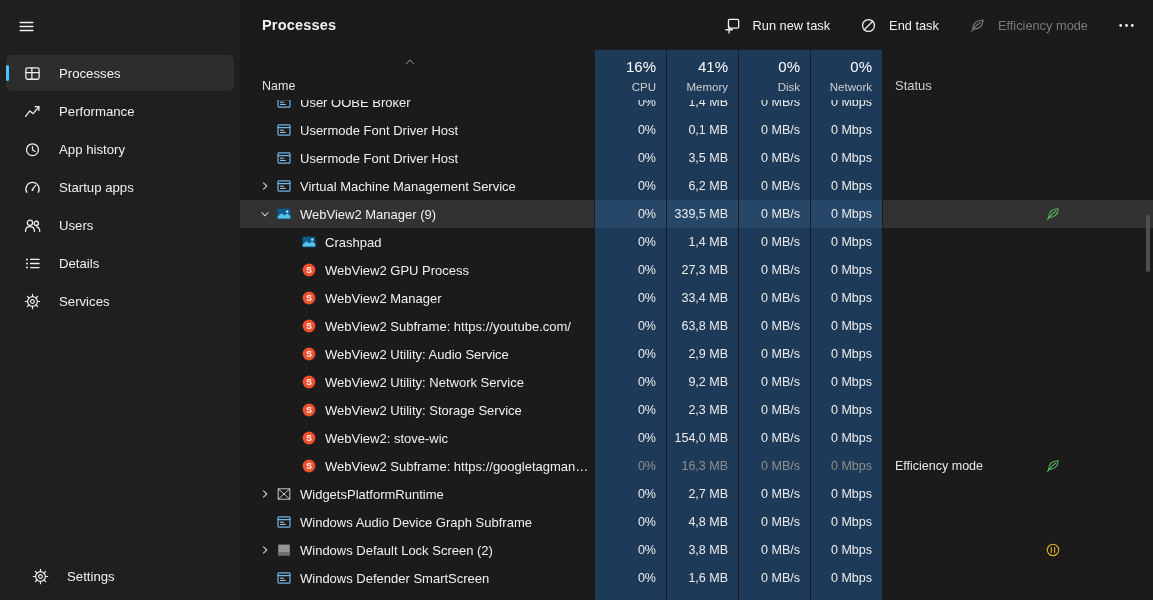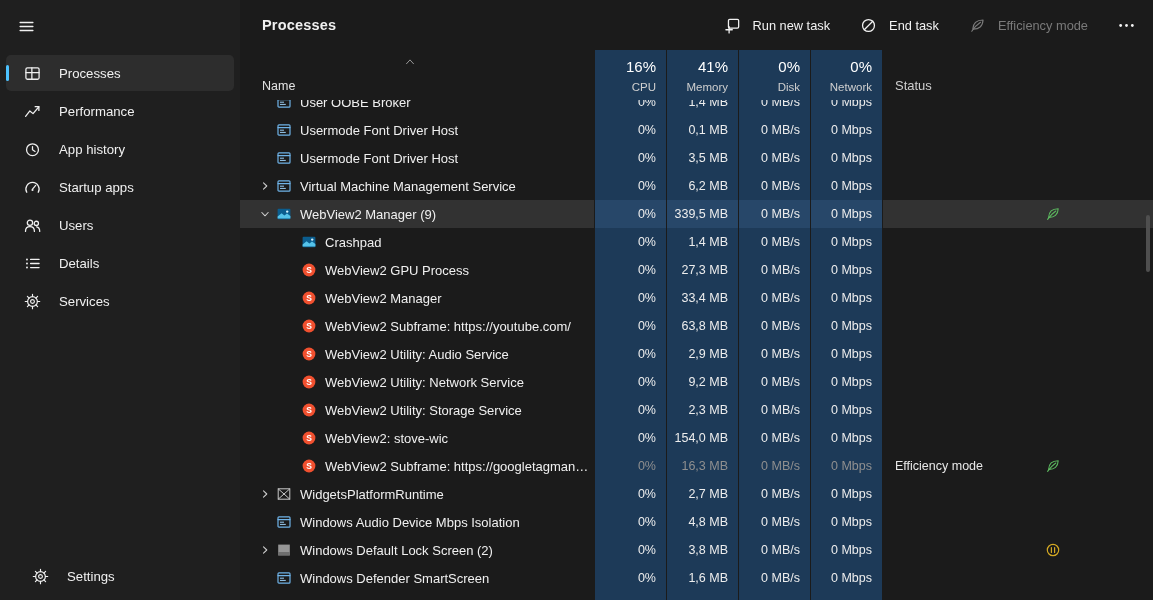--- a/index.html
+++ b/index.html
@@ -587,21 +587,21 @@
         <div class="row" data-name="process-row">
           <div class="cell c-name" data-name="process-name-cell">
             <span class="expander" data-name="expander-spacer"></span>
             <span class="app-icon" data-name="window-app-icon">
               <svg width="16" height="16" viewBox="0 0 16 16" fill="none" stroke="#6fb3e8" stroke-width="1.2" stroke-linecap="round">
                 <rect x="2" y="2.8" width="12" height="10.4" rx="1"></rect>
                 <path d="M2 5.6h12"></path>
                 <path d="M4.4 8.2h3.2M4.4 10.4h5" stroke="#9cd0f7" stroke-width="1"></path>
               </svg>
             </span>
-            <span class="pname" data-name="process-name">Windows Audio Device Mbps Isolation</span>
+            <span class="pname" data-name="process-name">Windows Audio Device Graph Subframe</span>
           </div>
           <div class="cell c-val" data-name="cell-cpu">0%</div>
           <div class="cell c-val" data-name="cell-memory">4,8 MB</div>
           <div class="cell c-val" data-name="cell-disk">0 MB/s</div>
           <div class="cell c-val" data-name="cell-network">0 Mbps</div>
           <div class="cell c-status" data-name="cell-status">
             <span class="status-text" data-name="status-text"></span>
           </div>
           <div class="cell c-fill" data-name="row-filler"></div>
         </div>

